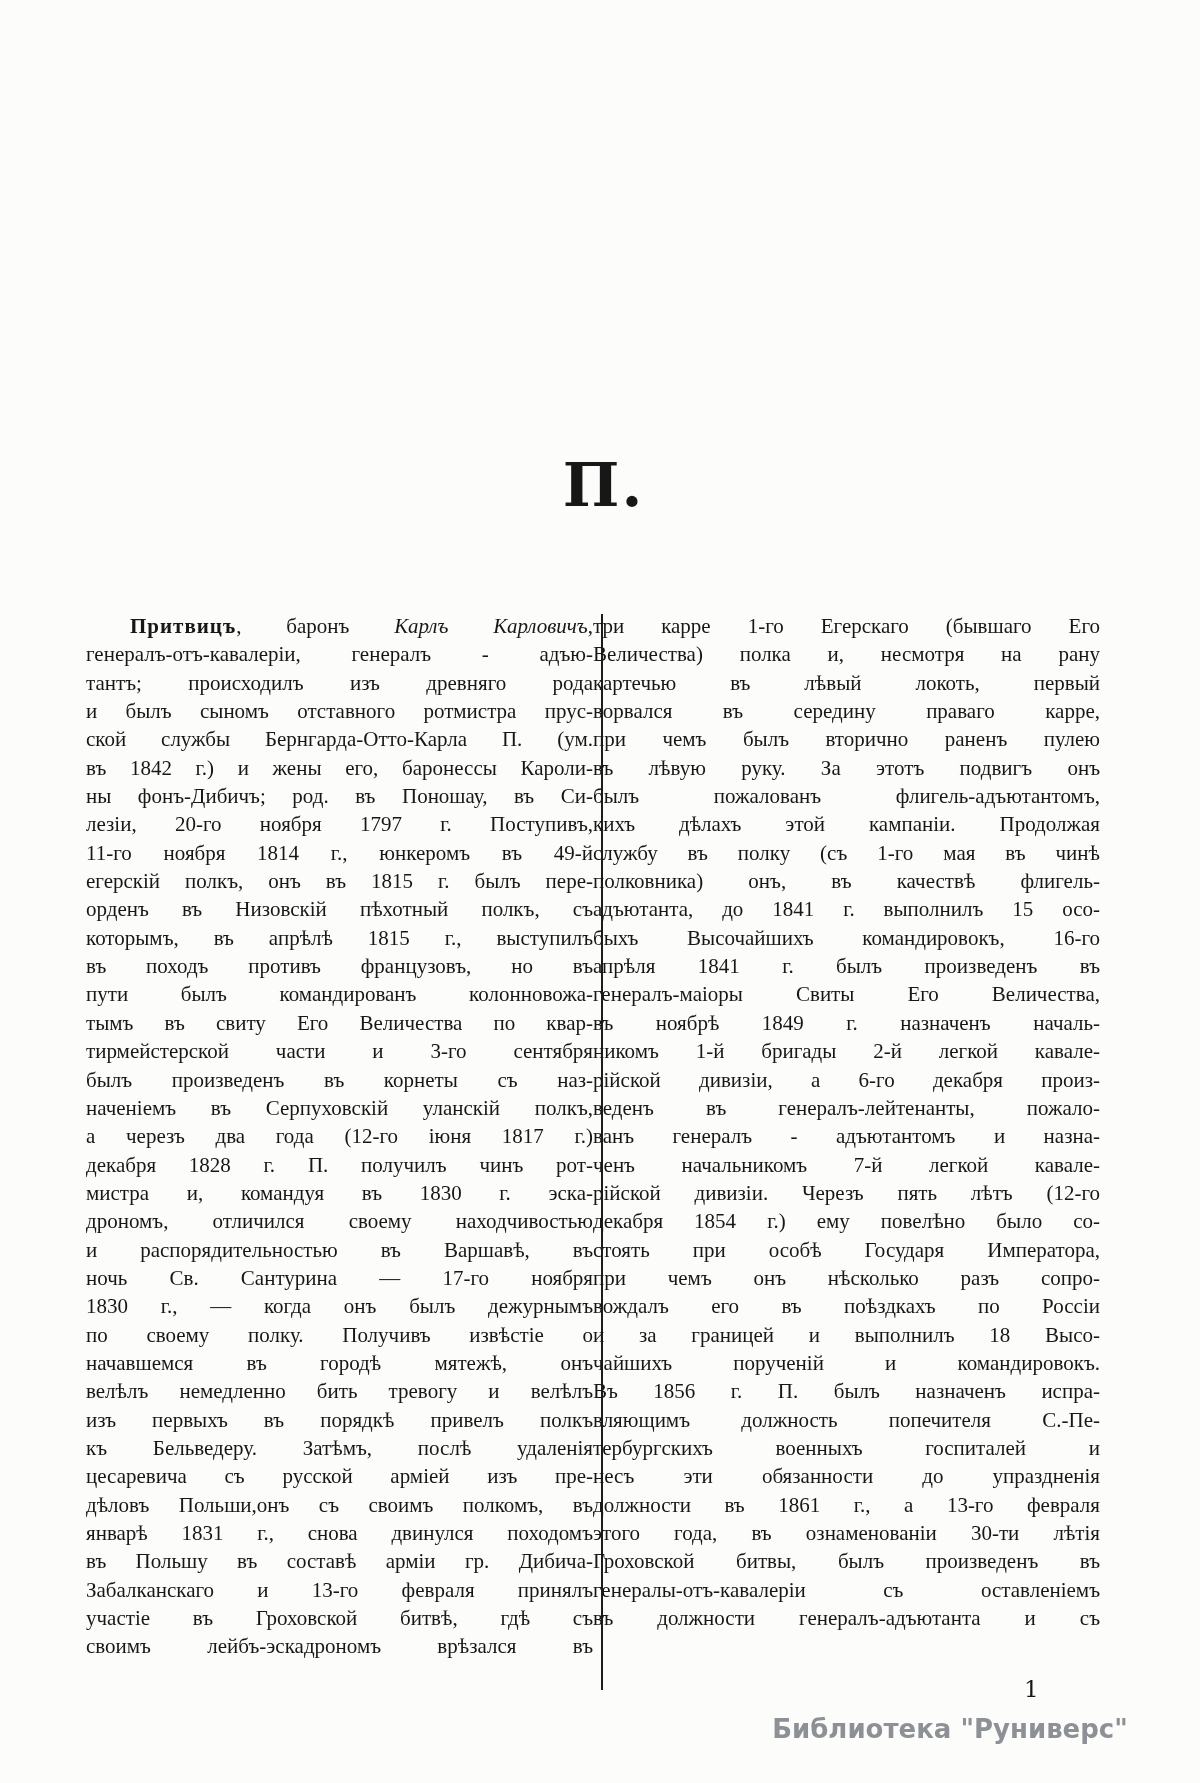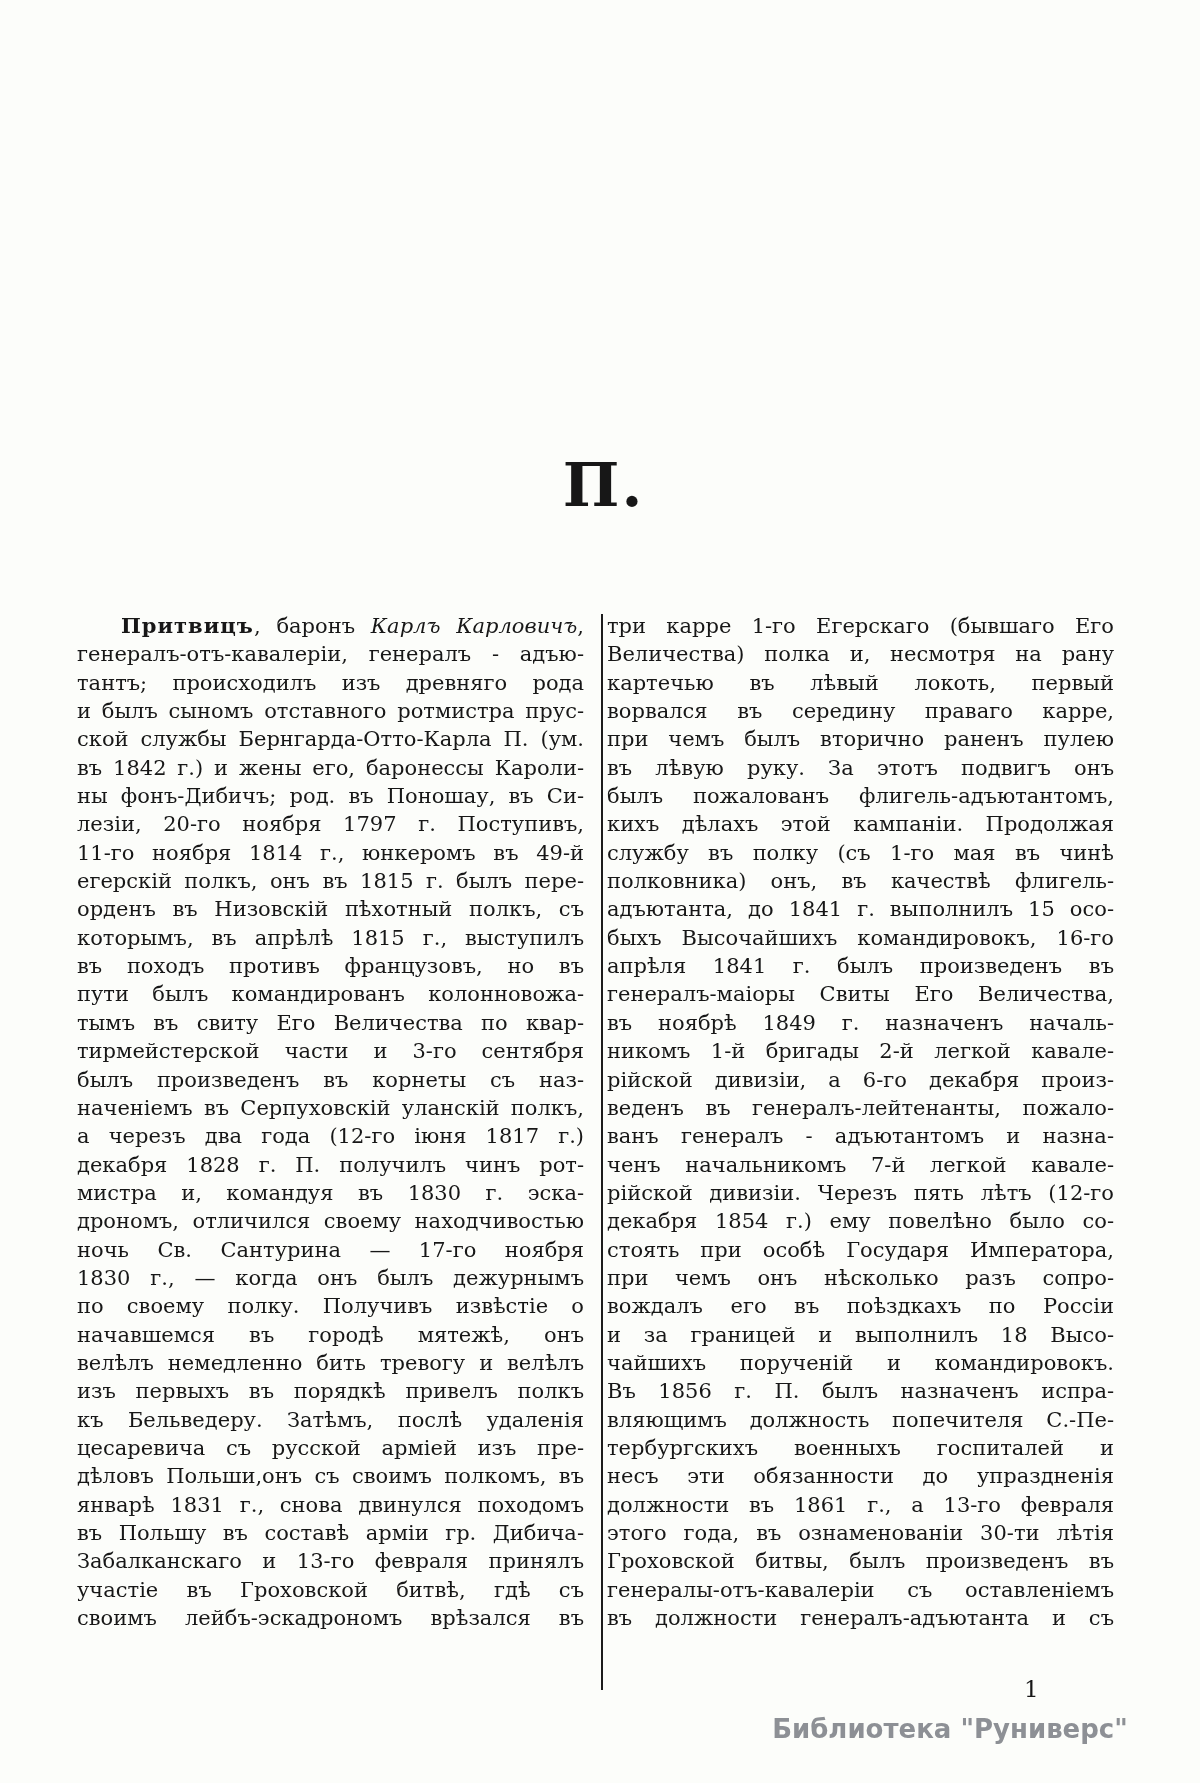--- a/index.html
+++ b/index.html
@@ -18,24 +18,25 @@
     left: 85px;
     width: 1037px;
     text-align: center;
     font-size: 60px;
     font-weight: bold;
     letter-spacing: 2px;
   }
   .columns {
     position: absolute;
     top: 612px;
-    left: 77px;
+    left: 86px;
     width: 1037px;
     display: flex;
-    justify-content: space-between;
+    justify-content: flex-start;
+    font-family: Liberation Serif, serif;
   }
   .column {
     width: 507px;
     font-size: 21px;
     line-height: 28.35px;
   }
   .line {
     height: 28.35px;
     overflow: hidden;
     text-align: justify;
@@ -97,20 +98,21 @@
           <div class="line">въ походъ противъ французовъ, но въ</div>
           <div class="line">пути былъ командированъ колонновожа-</div>
           <div class="line">тымъ въ свиту Его Величества по квар-</div>
           <div class="line">тирмейстерской части и 3-го сентября</div>
           <div class="line">былъ произведенъ въ корнеты съ наз-</div>
           <div class="line">наченіемъ въ Серпуховскій уланскій полкъ,</div>
           <div class="line">а черезъ два года (12-го іюня 1817 г.)</div>
           <div class="line">декабря 1828 г. П. получилъ чинъ рот-</div>
           <div class="line">мистра и, командуя въ 1830 г. эска-</div>
           <div class="line">дрономъ, отличился своему находчивостью</div>
+          <div class="line">и распорядительностью въ Варшавѣ, въ</div>
           <div class="line">ночь Св. Сантурина — 17-го ноября</div>
           <div class="line">1830 г., — когда онъ былъ дежурнымъ</div>
           <div class="line">по своему полку. Получивъ извѣстіе о</div>
           <div class="line">начавшемся въ городѣ мятежѣ, онъ</div>
           <div class="line">велѣлъ немедленно бить тревогу и велѣлъ</div>
           <div class="line">изъ первыхъ въ порядкѣ привелъ полкъ</div>
           <div class="line">къ Бельведеру. Затѣмъ, послѣ удаленія</div>
           <div class="line">цесаревича съ русской арміей изъ пре-</div>
           <div class="line">дѣловъ Польши,онъ съ своимъ полкомъ, въ</div>
           <div class="line">январѣ 1831 г., снова двинулся походомъ</div>

